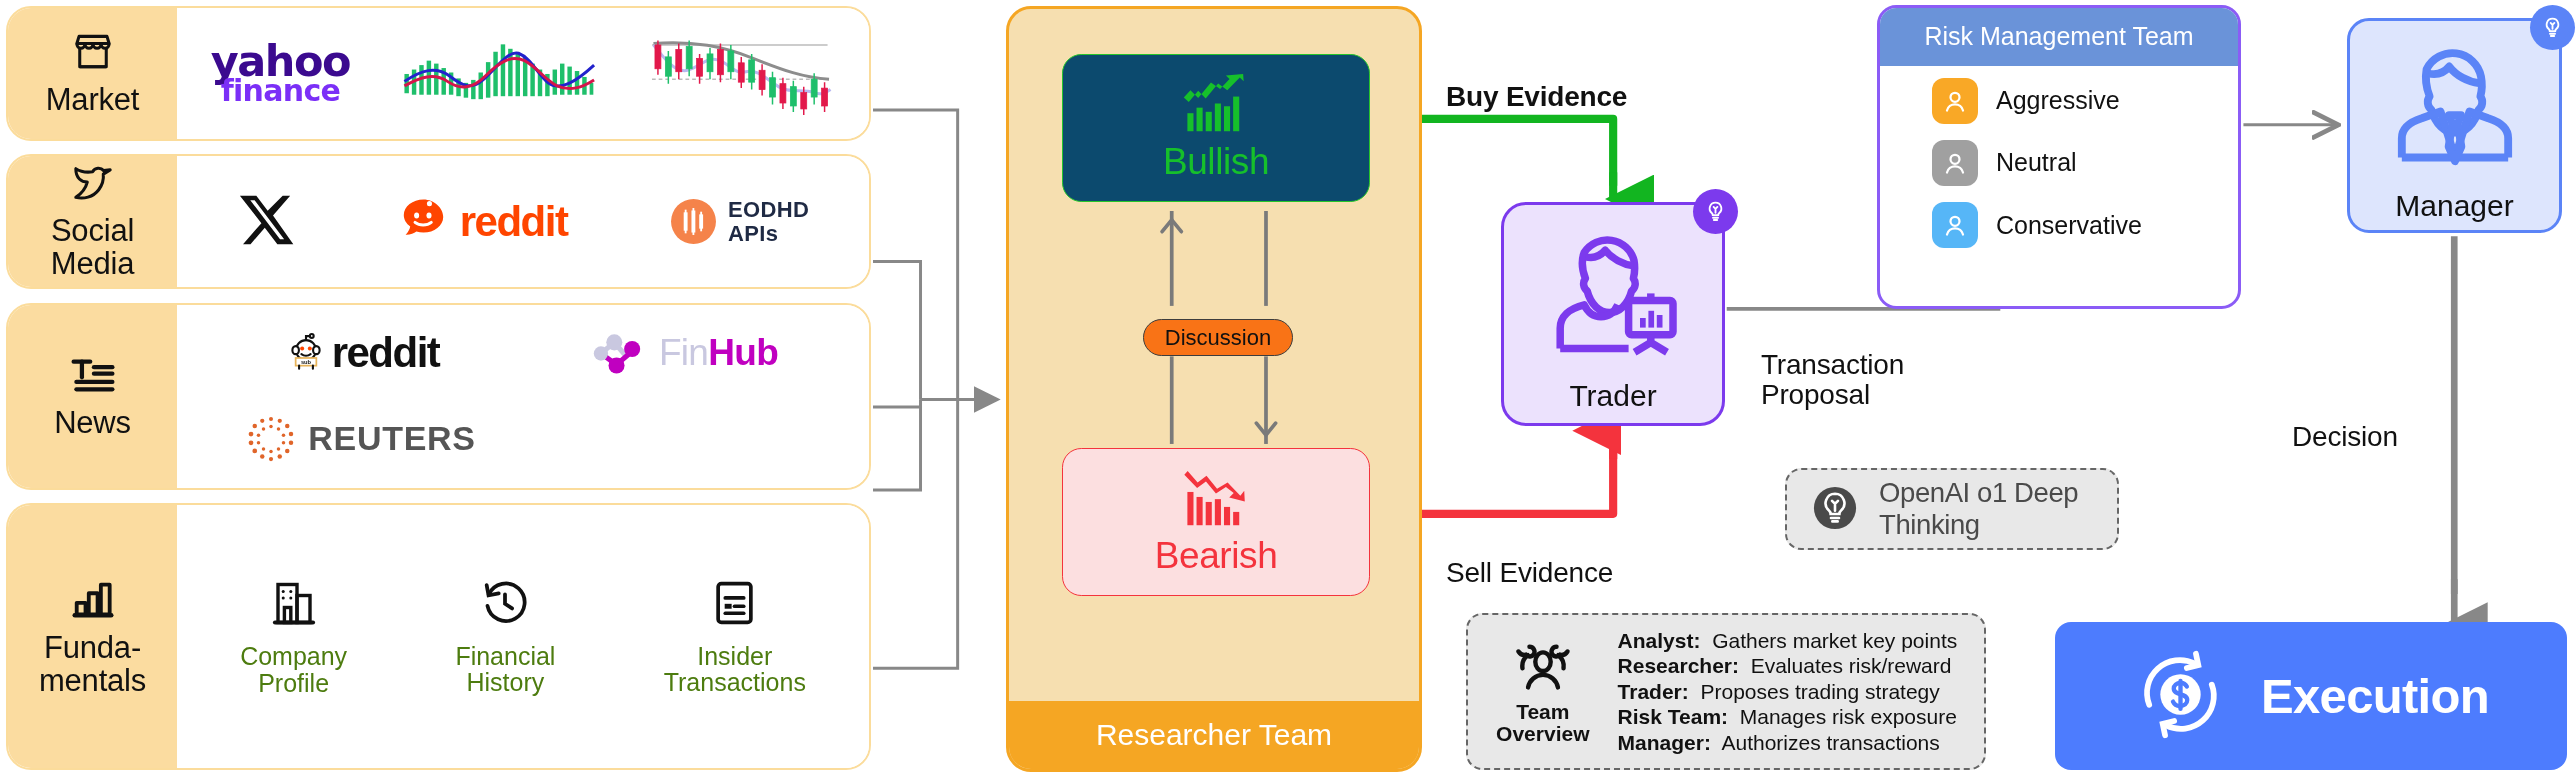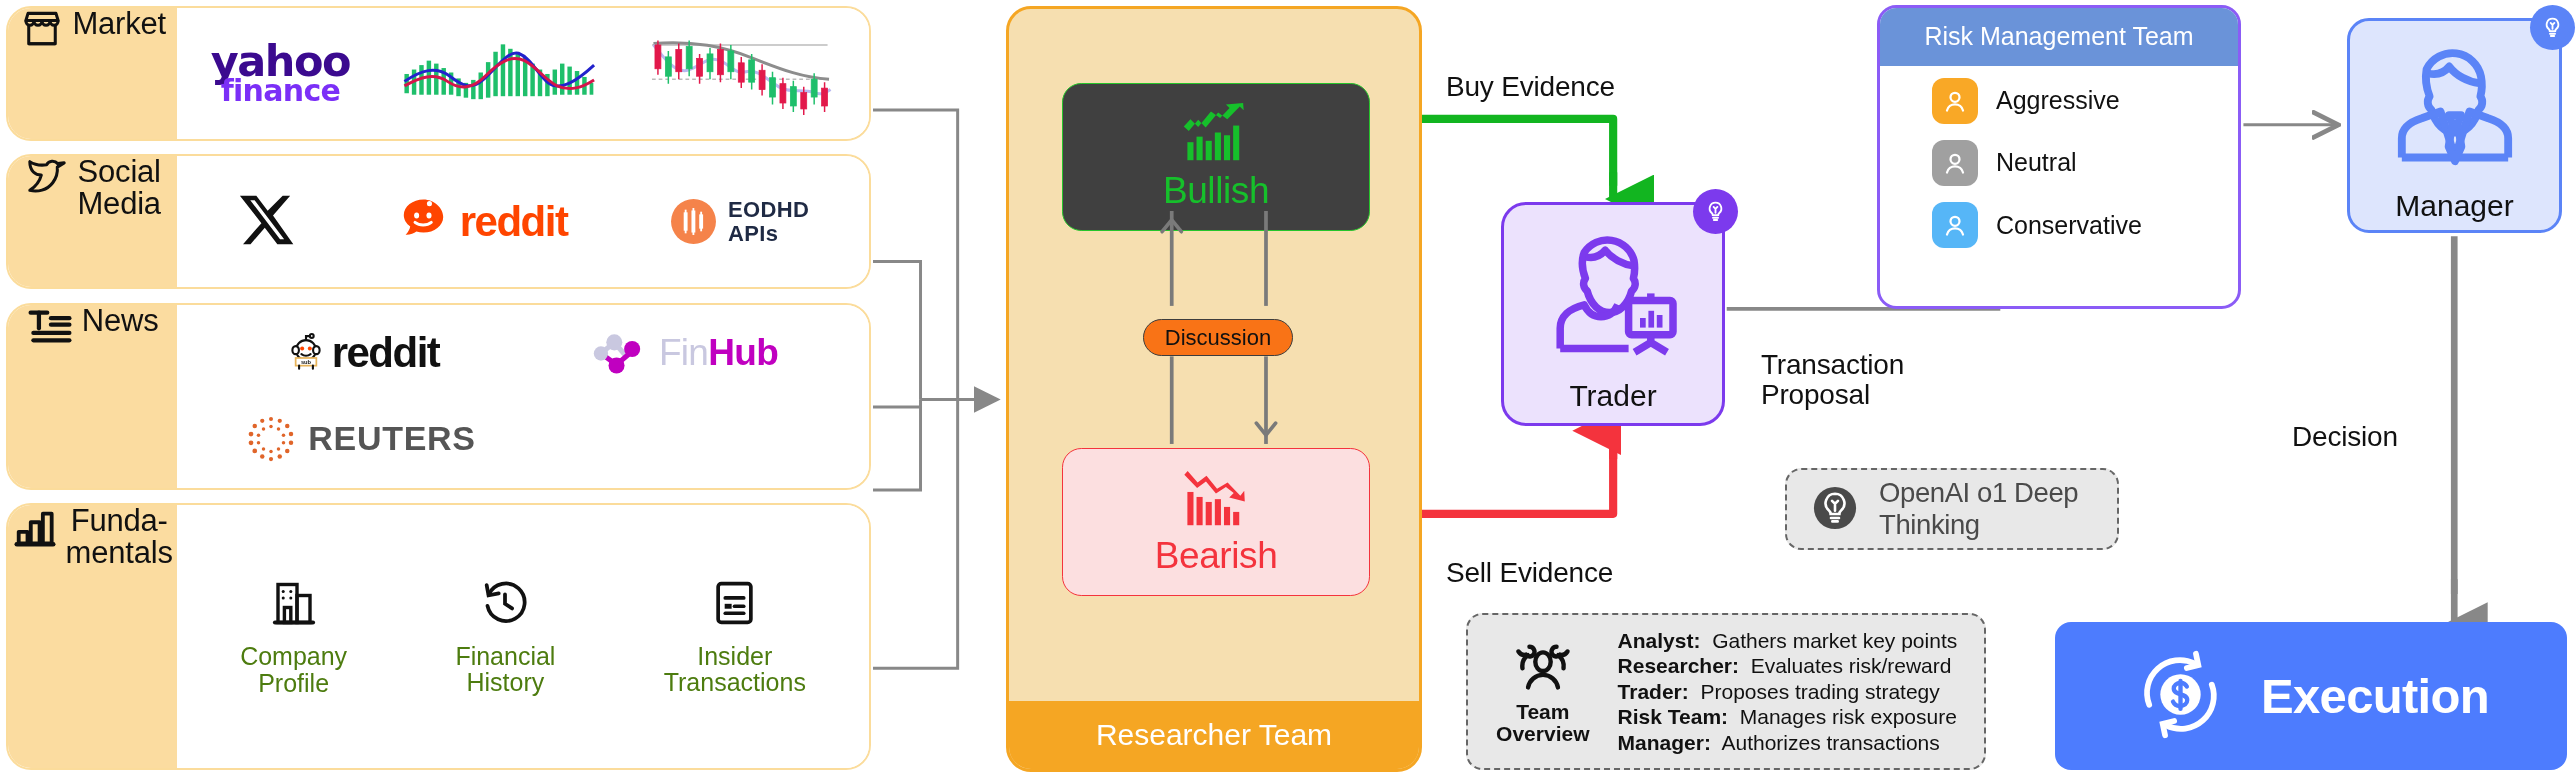--- a/index.html
+++ b/index.html
@@ -25,22 +25,22 @@
     border-radius: 25px;
     display: flex;
     align-items: stretch;
     overflow: hidden;
   }
   .src-cat {
     width: 169px;
     flex: 0 0 169px;
     background: #fbdca0;
     display: flex;
-    flex-direction: row;
-    align-items: flex-start;
+    flex-direction: column;
+    align-items: center;
     justify-content: center;
     gap: 7.4px;
   }
   .src-cat-label {
     font-size: 31px;
     color: #111;
     text-align: center;
     line-height: 1.04;
     letter-spacing: -0.2px;
   }
@@ -92,21 +92,21 @@
     background:#f5a623;
     display:flex; align-items:center; justify-content:center;
     color:#fff; font-size:30px;
   }
   .stance-card {
     position:absolute; left:53px; width:308px; height:148px;
     border-radius:19.3px;
     display:flex; flex-direction:column; align-items:center; justify-content:center;
     gap:4.5px;
   }
-  #bullish { top:45px; background:#404040; border:1.5px solid #25c52b;margin-top:29px; }
+  #bullish { top:45px; background:#0c4a6e; border:1.5px solid #25c52b; }
   #bearish { top:439px; background:#fcdfe0; border:1.5px solid #f4333d; }
   .stance-label { font-size:37px; letter-spacing:-0.4px; }
   #bullish .stance-label { color:#16c02b; }
   #bearish .stance-label { color:#f4333d; }
   #discussion {
     position:absolute; left:134px; top:310px; width:150px; height:37px;
     background:#f97316; border:1.5px solid #3d3d3d; border-radius:18.6px;
     display:flex; align-items:center; justify-content:center;
     font-size:22px; color:#111;
   }
@@ -166,21 +166,21 @@
     display:flex; align-items:center; padding:0 13.4px 0 19.3px; gap:19.3px;
   }
   #team-overview .tleft { width:111px; display:flex; flex-direction:column; align-items:center; gap:4.5px; }
   #team-overview .tleft .tl { font-size:21px; font-weight:bold; color:#111; line-height:1.08; text-align:center; }
   #team-overview .tlist { display:flex; flex-direction:column; gap:1.5px; }
   #team-overview .trow { font-size:21px; color:#111; white-space:nowrap; }
   #team-overview .trow b { font-weight:bold; }
 
   
   .edge-label { position:absolute; font-size:28px; color:#111; line-height:1.06; letter-spacing:-0.2px; }
-  #lbl-buy   { left:1446px; top:72px; }
+  #lbl-buy   { left:1446px; top:82px;font-weight:bold; }
   #lbl-sell  { left:1446px; top:558px; }
   #lbl-trans { left:1761px; top:350px; text-align:left; }
   #lbl-dec   { left:2292px; top:422px; }
 </style>
 </head>
 <body>
 
 <div id="stage">
 
   <svg id="wires" viewBox="0 0 3470 1045">

